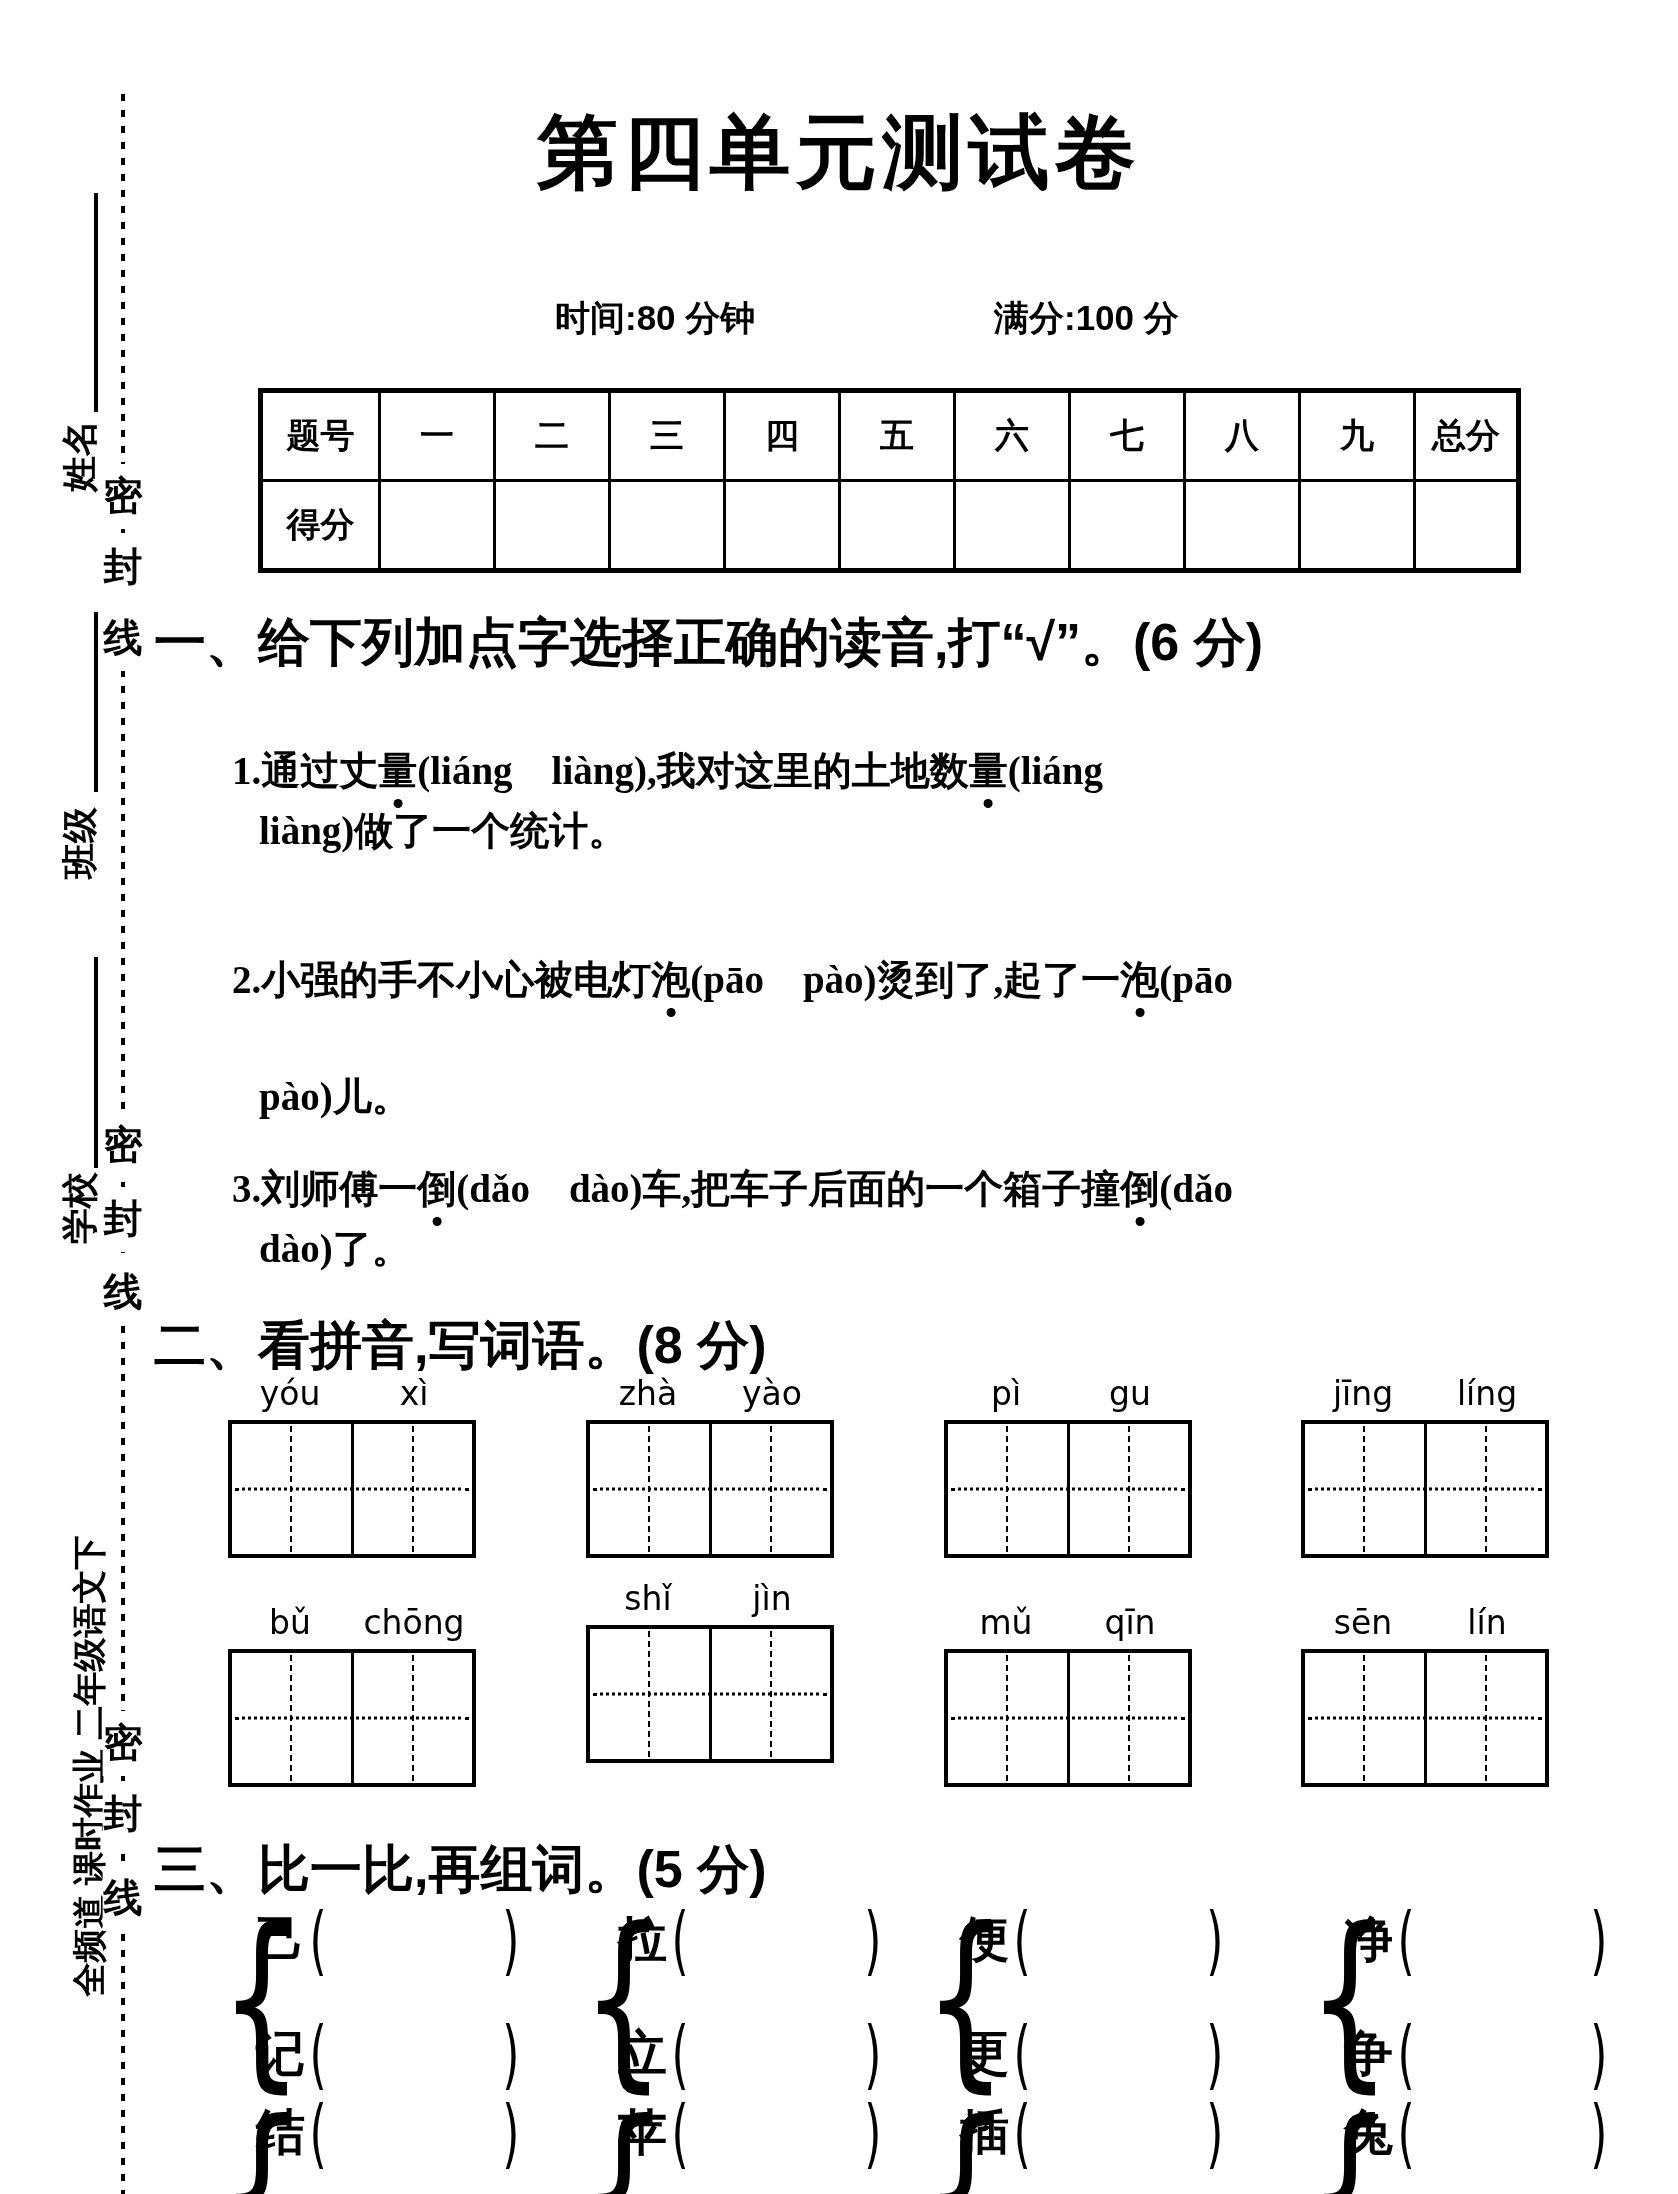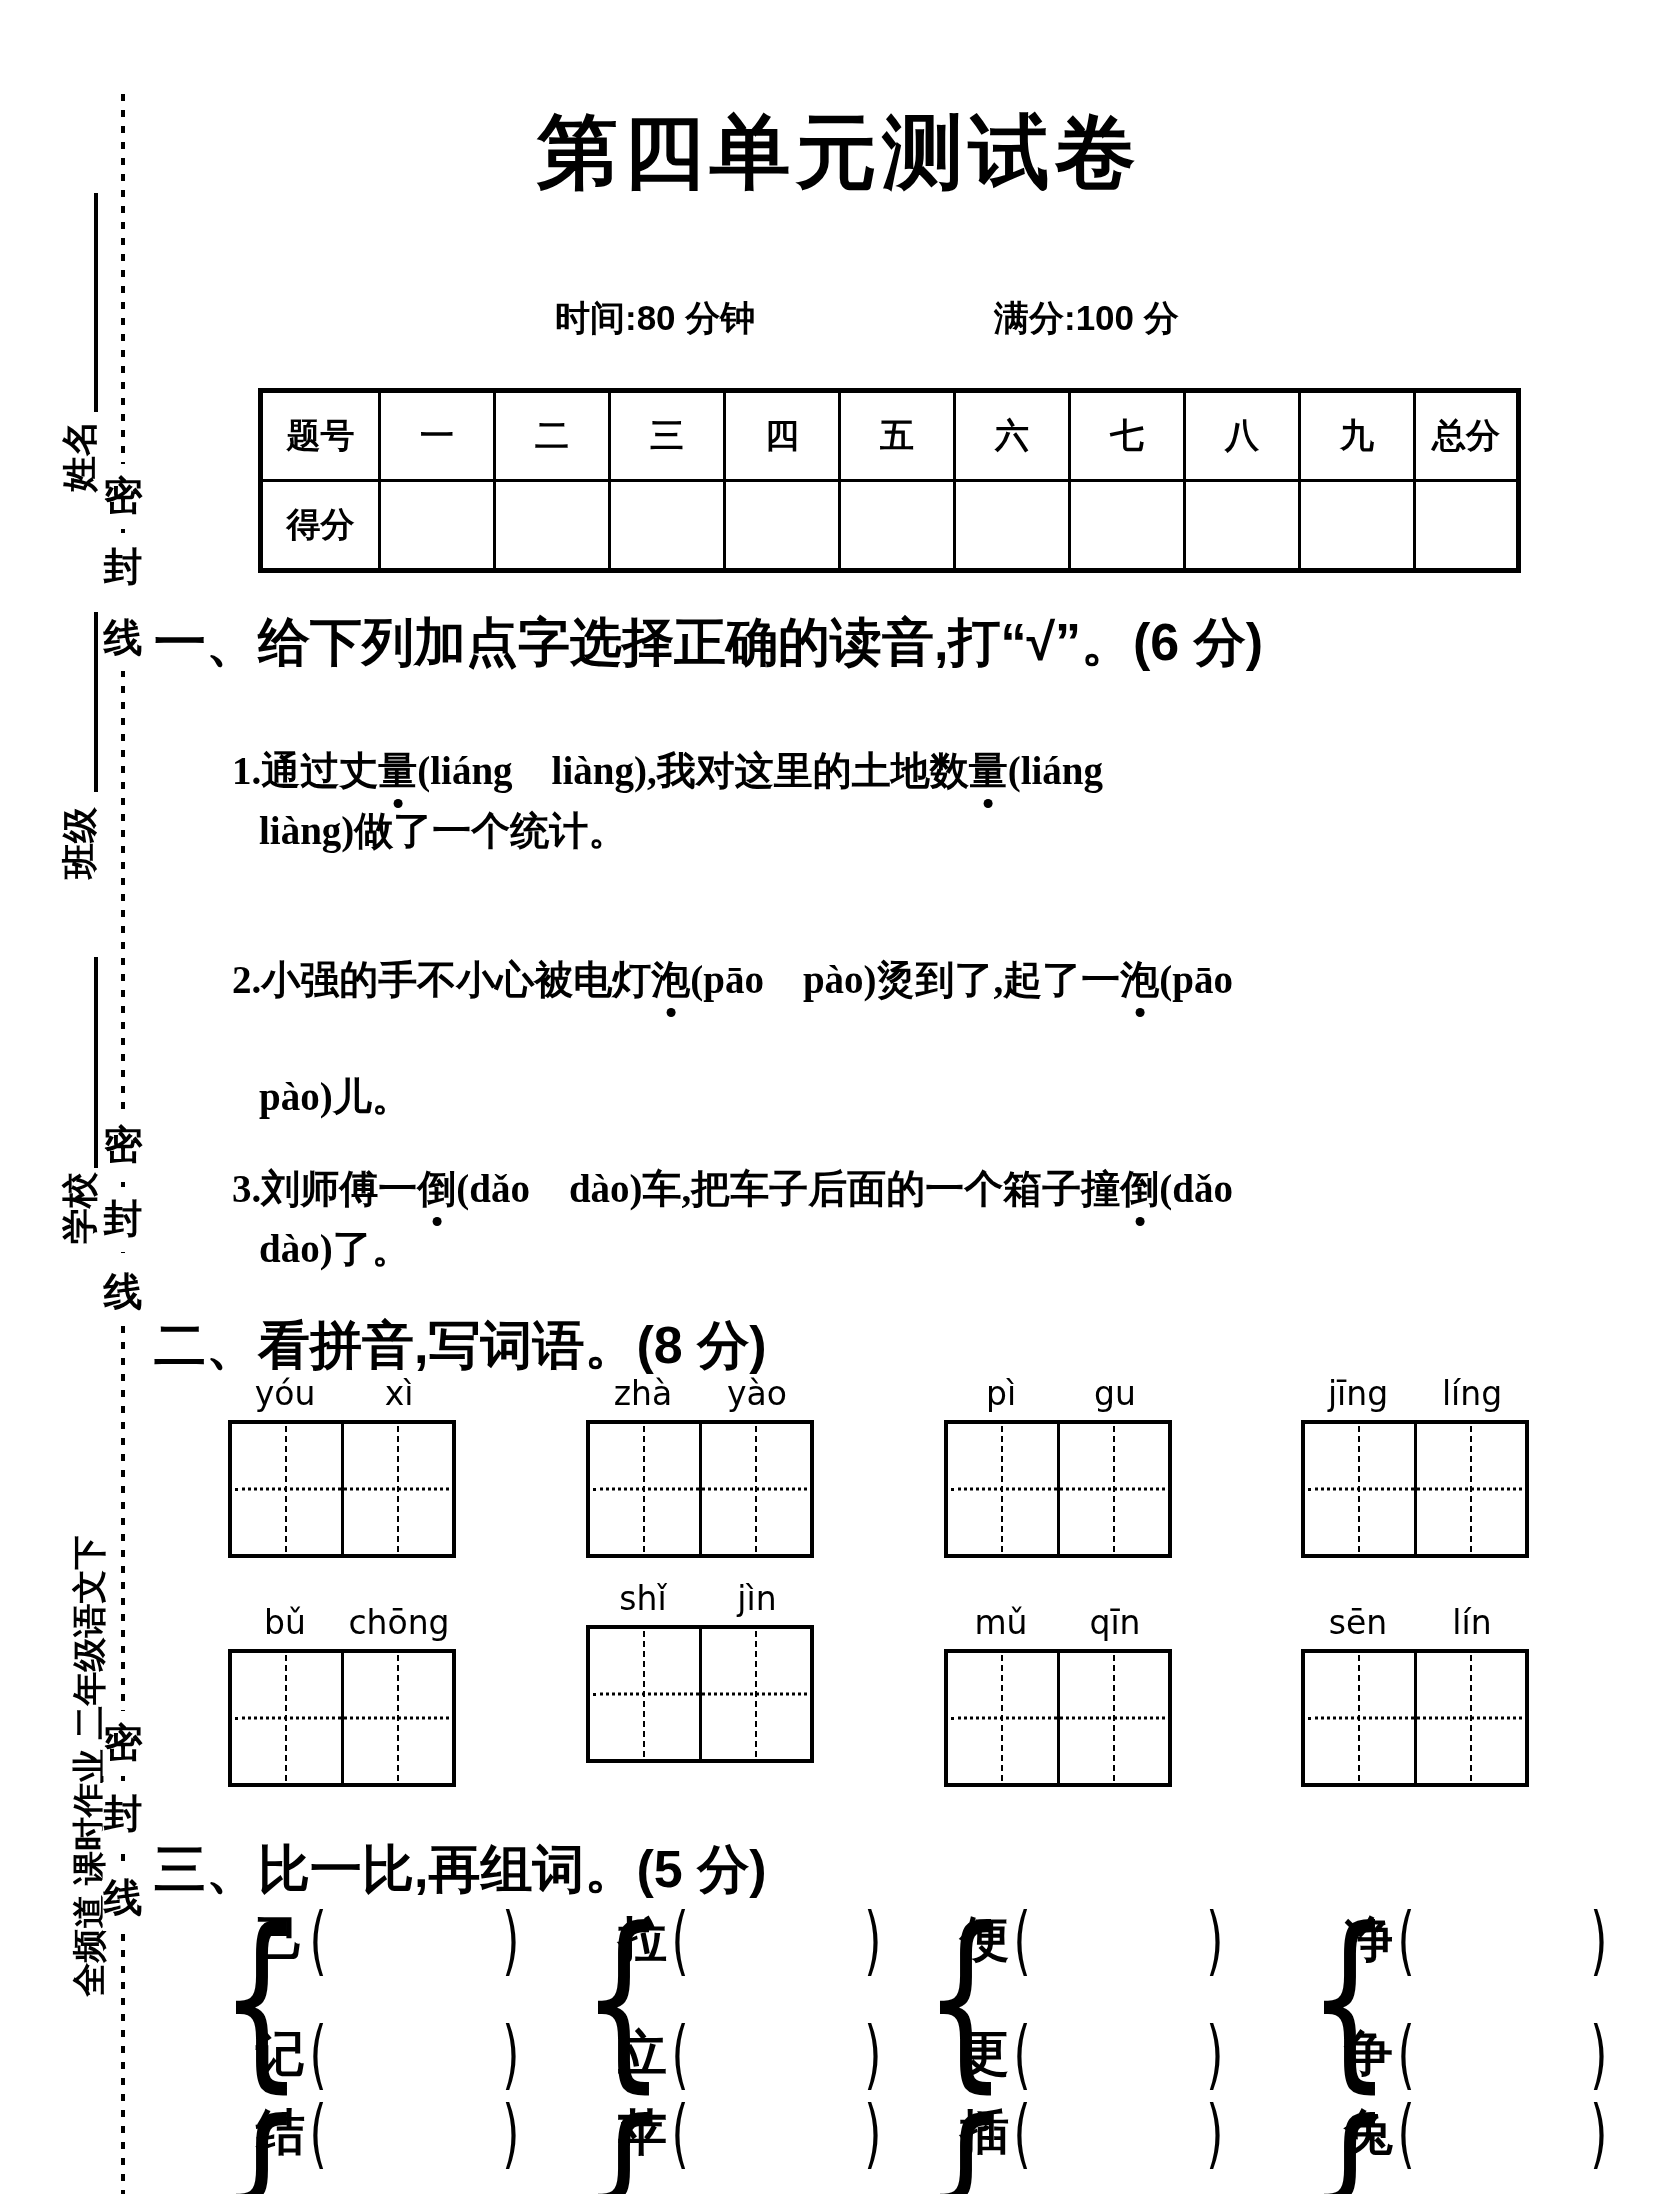--- a/index.html
+++ b/index.html
@@ -43,21 +43,21 @@
     position:absolute; font-size:39px; font-weight:bold; white-space:pre;
     font-family:"Liberation Serif", serif;
   }
   .dotchar { position:relative; }
   .dotchar::after {
     content:""; position:absolute; left:50%; bottom:-16px; transform:translateX(-50%);
     width:8.8px; height:8.8px; border-radius:50%; background:#000;
   }
 
   
-  .word-group { position:absolute; width:228px; }
+  .word-group { position:absolute; width:248px; }
   .pinyin-row {
     display:flex; font-size:33px; font-family:"DejaVu Sans", sans-serif;
     margin-bottom:7px; font-weight:normal;
   }
   .pinyin-row span { flex:1; text-align:center; }
   .tzg { position:relative; height:130px; border:4.4px solid #000; display:flex; }
   .tzg-cell { flex:1; position:relative; }
   .tzg-cell + .tzg-cell { border-left:3.1px solid #000; }
   .tzg-cell::before {
     content:""; position:absolute; left:50%; top:1.8px; bottom:1.8px;

